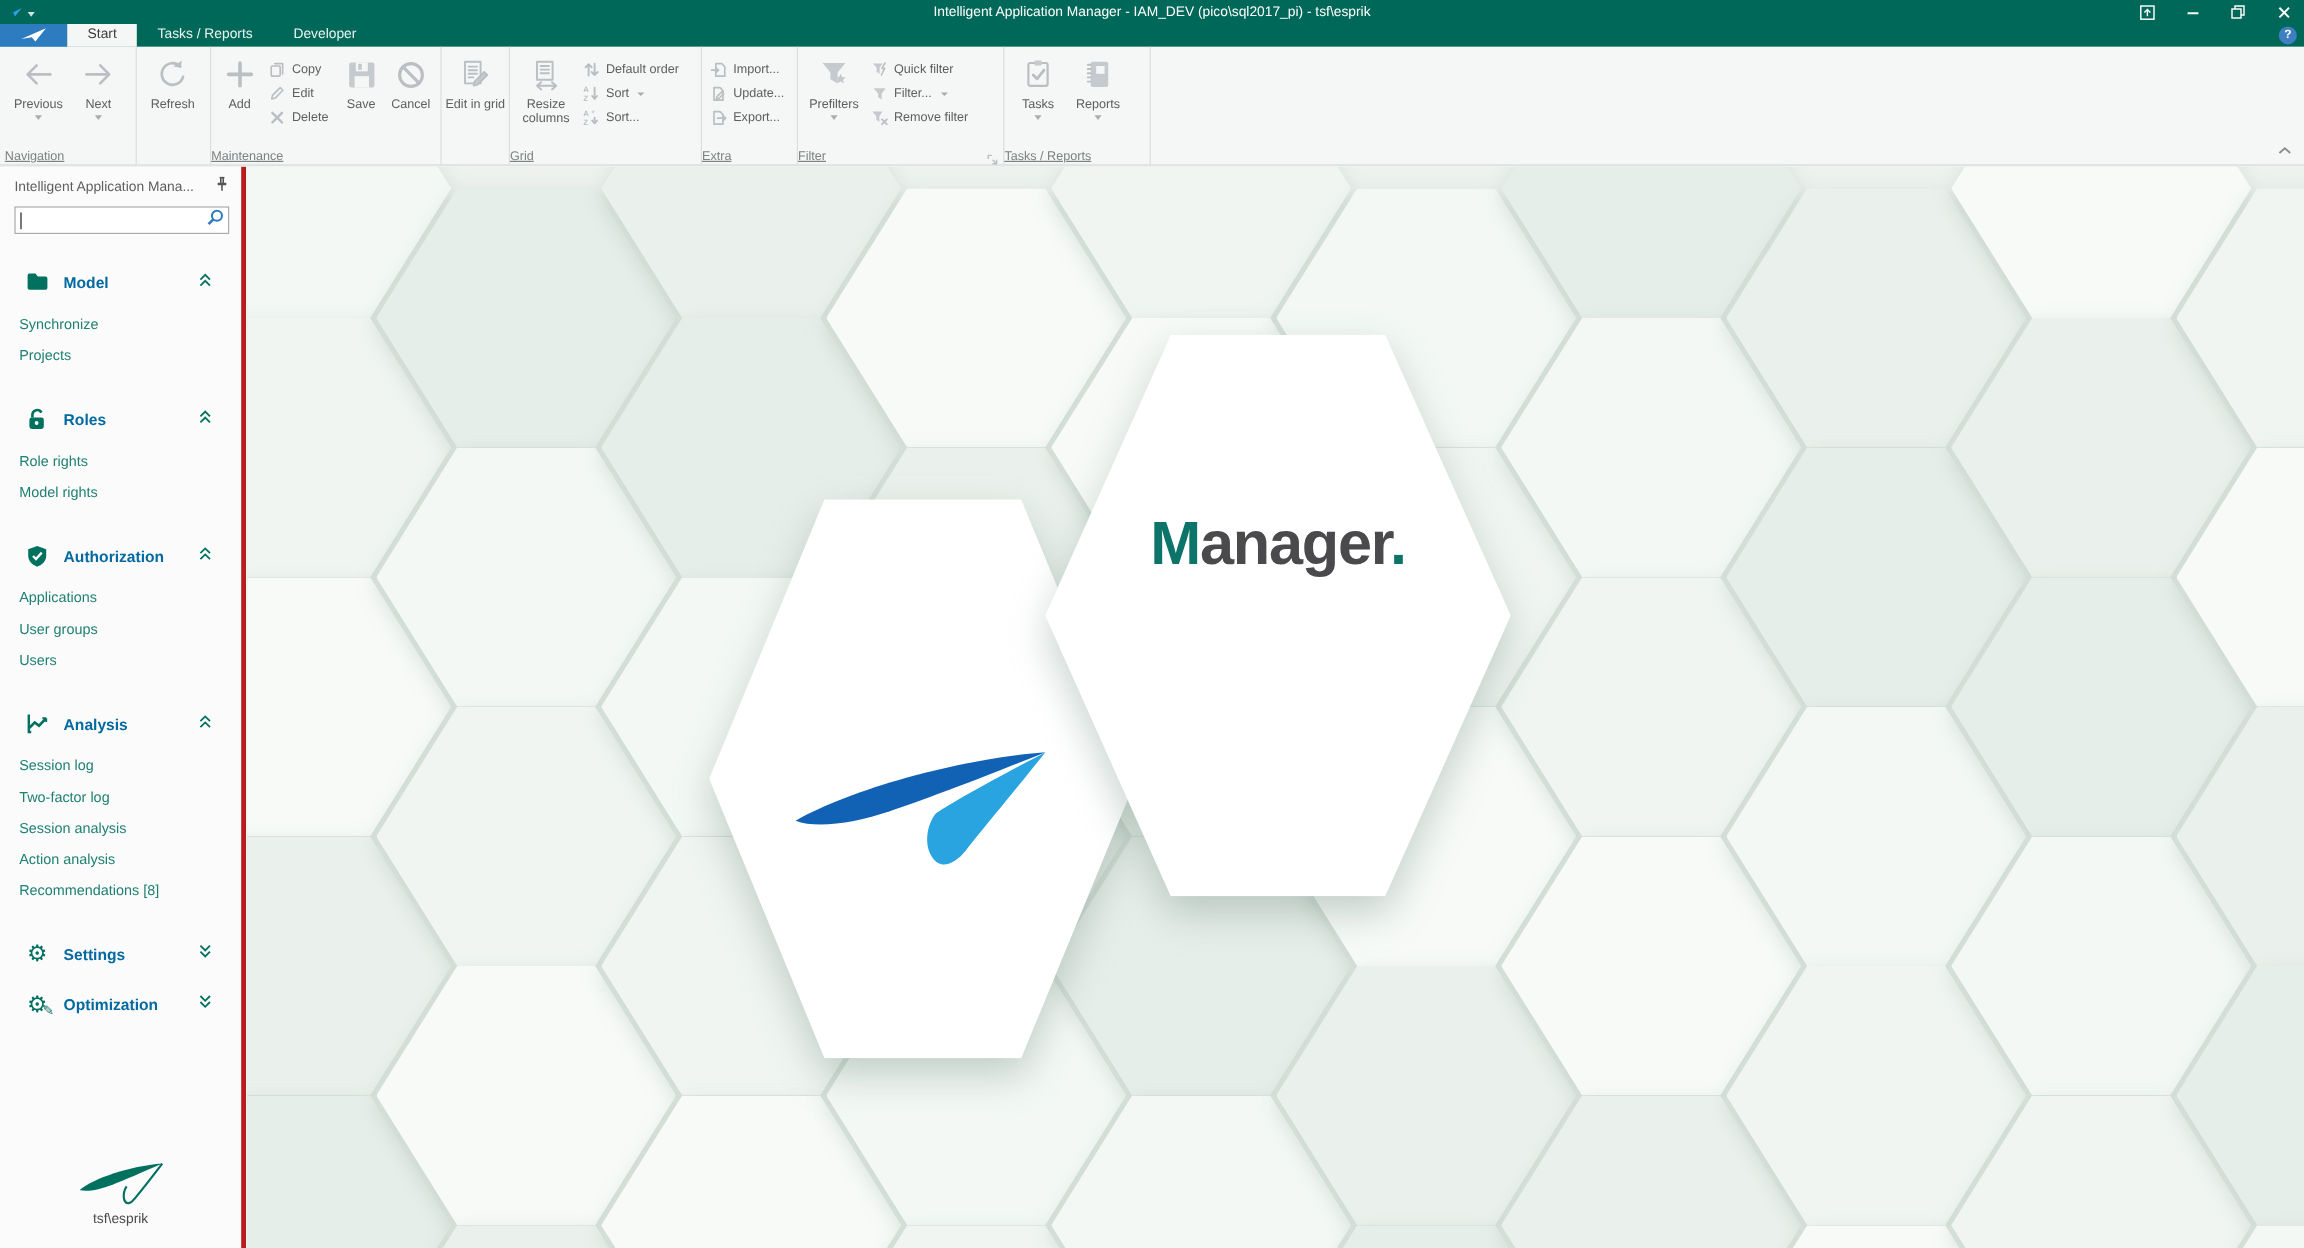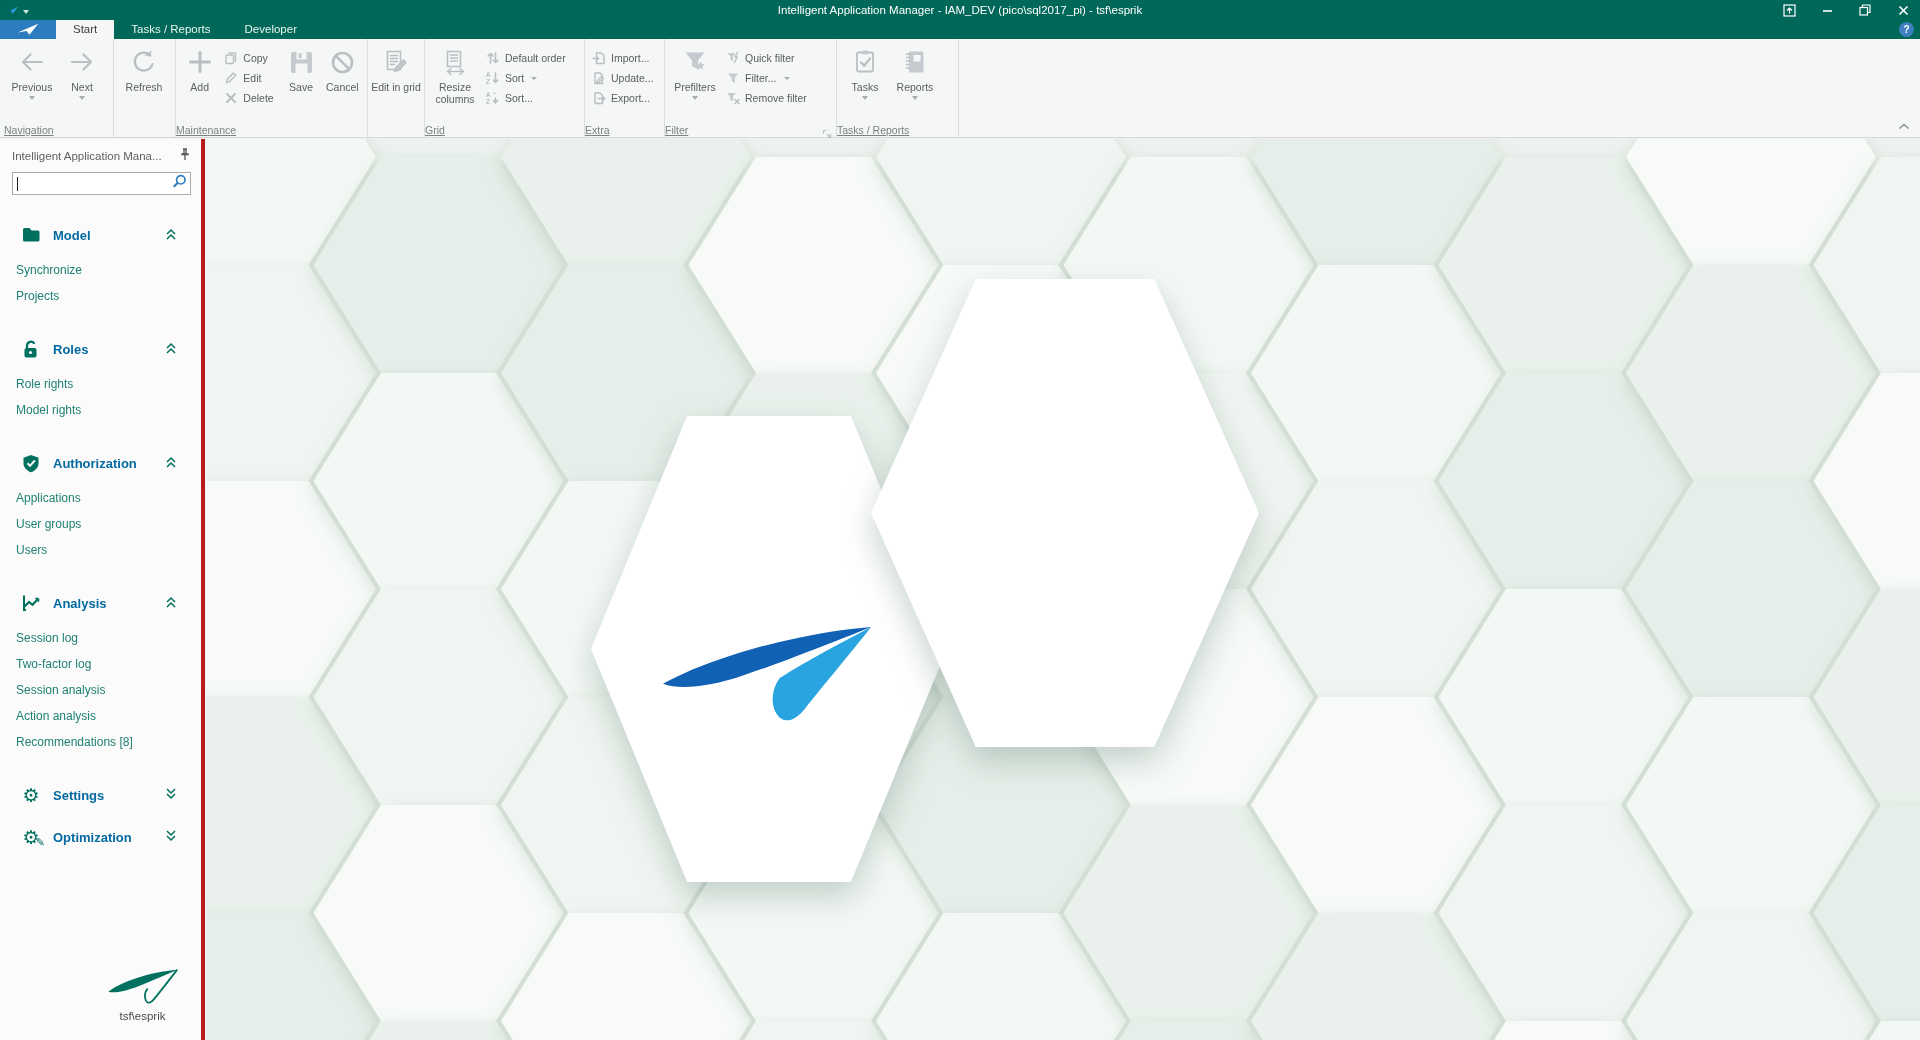--- a/index.html
+++ b/index.html
@@ -80,21 +80,21 @@
   .nav-section .s-chev { margin-left:auto; margin-right:24px; }
   .nav-item { height:26px; line-height:26px; padding-left:16px; font-size:12px;
     color:#1f8173; cursor:pointer; }
   .nav-item.first { margin-top:10px; }
   .gear-glyph { font-size:19px; color:#00705f; line-height:18px;
     font-family:"DejaVu Sans",sans-serif; }
   .opt-pencil { position:absolute; font-size:11px; color:#00705f; right:-3px;
     bottom:-2px; text-shadow:0 0 2px #fbfbfb,0 0 2px #fbfbfb;
     font-family:"DejaVu Sans",sans-serif;}
   .sb-footer { position:absolute; bottom:18px; left:0; width:100%;
-    display:flex; flex-direction:column; align-items:center; gap:0;margin-left:42px; }
+    display:flex; flex-direction:column; align-items:center; gap:0; }
   .sb-user { font-size:11.5px; color:#4a4a4a; }
 
   
   .content { position:absolute; top:139px; left:206px; right:0; bottom:0;
     background:#edf2ee; overflow:hidden; }
   .hexwrap { position:absolute; }
   .hex { width:100%; height:100%; background:#fff;
     clip-path:polygon(27% 0%,73% 0%,100% 50%,73% 100%,27% 100%,0% 50%); }
   .hero-shadow { filter:drop-shadow(0 14px 16px rgba(110,140,126,0.38)); }
   .bg-shadow { filter:drop-shadow(0 7px 9px rgba(130,158,143,0.30)); }
@@ -696,16 +696,17 @@
           <path d="M2 64 C48 38 138 12 214 6 C162 27 112 46 82 56 C52 66 20 71 2 64 Z" fill="#1162b5"></path>
         </svg>
       </div>
     </div>
   </div>
 
 
   <div class="hexwrap hero-shadow hex-title">
     <div class="hex">
       <div class="hero-title">
+        <div><span class="acc">M</span><span>anager</span><span class="acc">.</span></div>
       </div>
     </div>
   </div>
 </div>
 
 </body></html>

